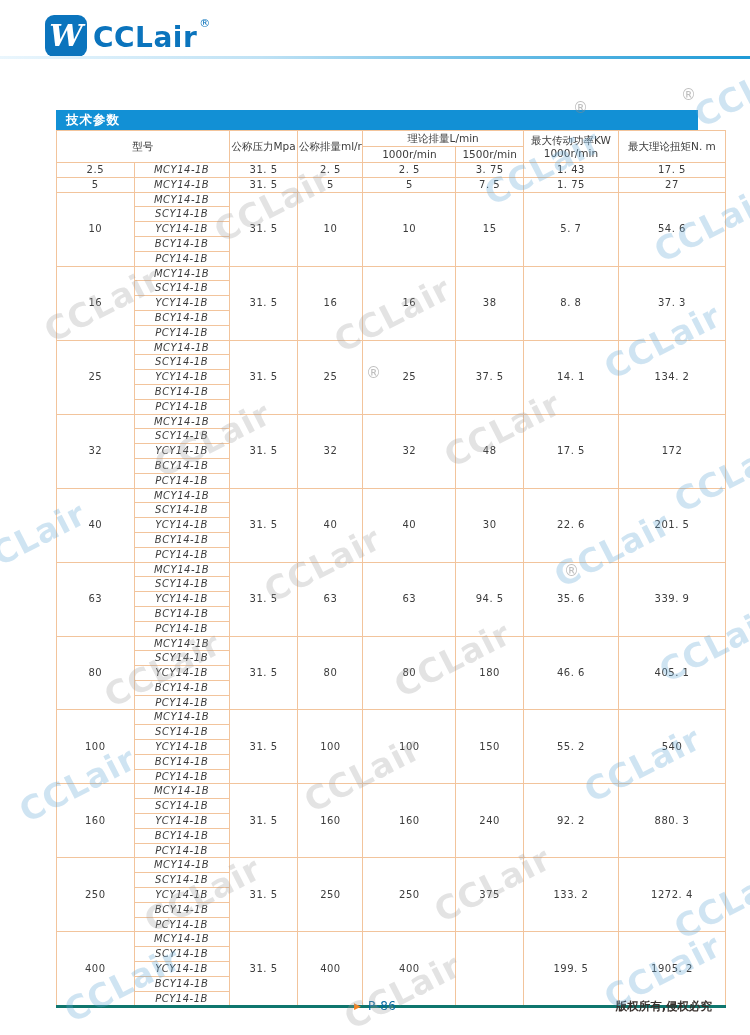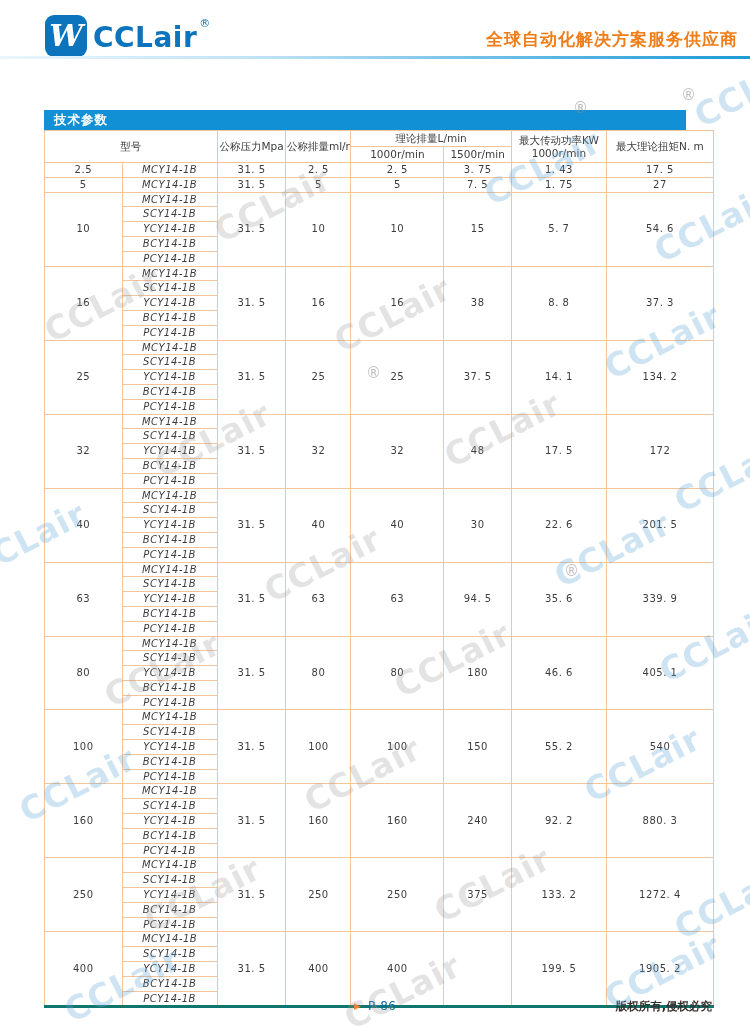--- a/index.html
+++ b/index.html
@@ -22,21 +22,21 @@
 
   
   .wm-layer{position:absolute;inset:0;pointer-events:none;z-index:5;}
   .wm{position:absolute;font-size:33px;font-weight:bold;letter-spacing:1px;
       transform:rotate(-27deg);white-space:nowrap;}
   .wm-gray{color:#9c9c9c;opacity:.28;}
   .wm-blue{color:#63a8d6;opacity:.30;}
   .wm-reg{position:absolute;font-size:15px;color:#8a8a8a;opacity:.55;}
 
   
-  .content{position:absolute;left:28px;top:110px;width:642px;z-index:1;padding-left:16px;}
+  .content{position:absolute;left:40px;top:110px;width:642px;z-index:1;padding-left:16px;}
   .section-bar{height:20px;background:#1290d5;display:flex;align-items:center;}
   .section-bar span{color:#ffffff;font-size:12.5px;font-weight:bold;letter-spacing:1px;padding-left:10px;}
   table.spec{width:670px;border-collapse:collapse;table-layout:fixed;
     border-bottom:3px solid #0f766e;}
   table.spec th,table.spec td{
     border:1px solid #f2c49c;text-align:center;vertical-align:middle;
     padding:0;overflow:hidden;white-space:nowrap;
   }
   table.spec th{font-size:10.5px;font-weight:normal;color:#3c3c3c;height:15px;line-height:13px;}
   table.spec td{font-size:10px;color:#3c3c3c;height:13.8px;line-height:13.8px;letter-spacing:.5px;}
@@ -58,21 +58,20 @@
   <div class="top-header">
     <div class="logo">
       <span class="logo-mark">
         <svg width="42" height="42" viewBox="0 0 42 42">
           <text x="21" y="31" text-anchor="middle" font-size="30" font-style="italic" font-weight="bold" fill="#ffffff" font-family="DejaVu Serif, serif">W</text>
         </svg>
       </span>
       <span class="logo-text">CCLair</span>
       <span class="logo-reg">®</span>
     </div>
-    <div class="slogan">全球自动化解决方案服务供应商</div>
   </div>
   <div class="header-rule"></div>
 
   <div class="wm-layer">
       <span class="wm wm-blue" style="left: 690px; top: 70px;">CCLair</span>
       <span class="wm wm-gray" style="left: 210px; top: 185px;">CCLair</span>
       <span class="wm wm-blue" style="left: 480px; top: 148px;">CCLair</span>
       <span class="wm wm-blue" style="left: 650px; top: 205px;">CCLair</span>
       <span class="wm wm-gray" style="left: 40px; top: 285px;">CCLair</span>
       <span class="wm wm-gray" style="left: 330px; top: 295px;">CCLair</span>

